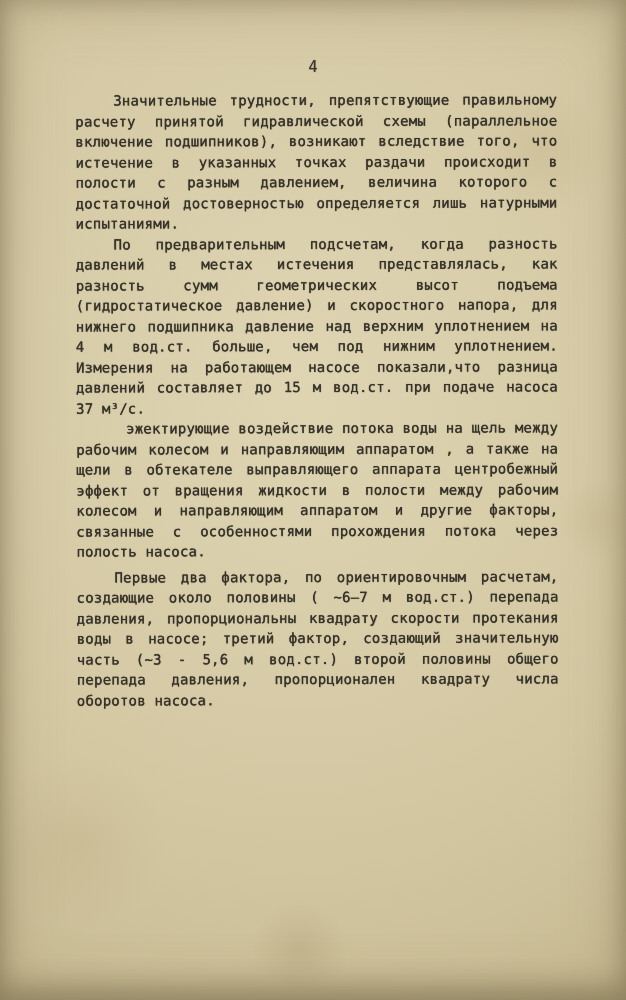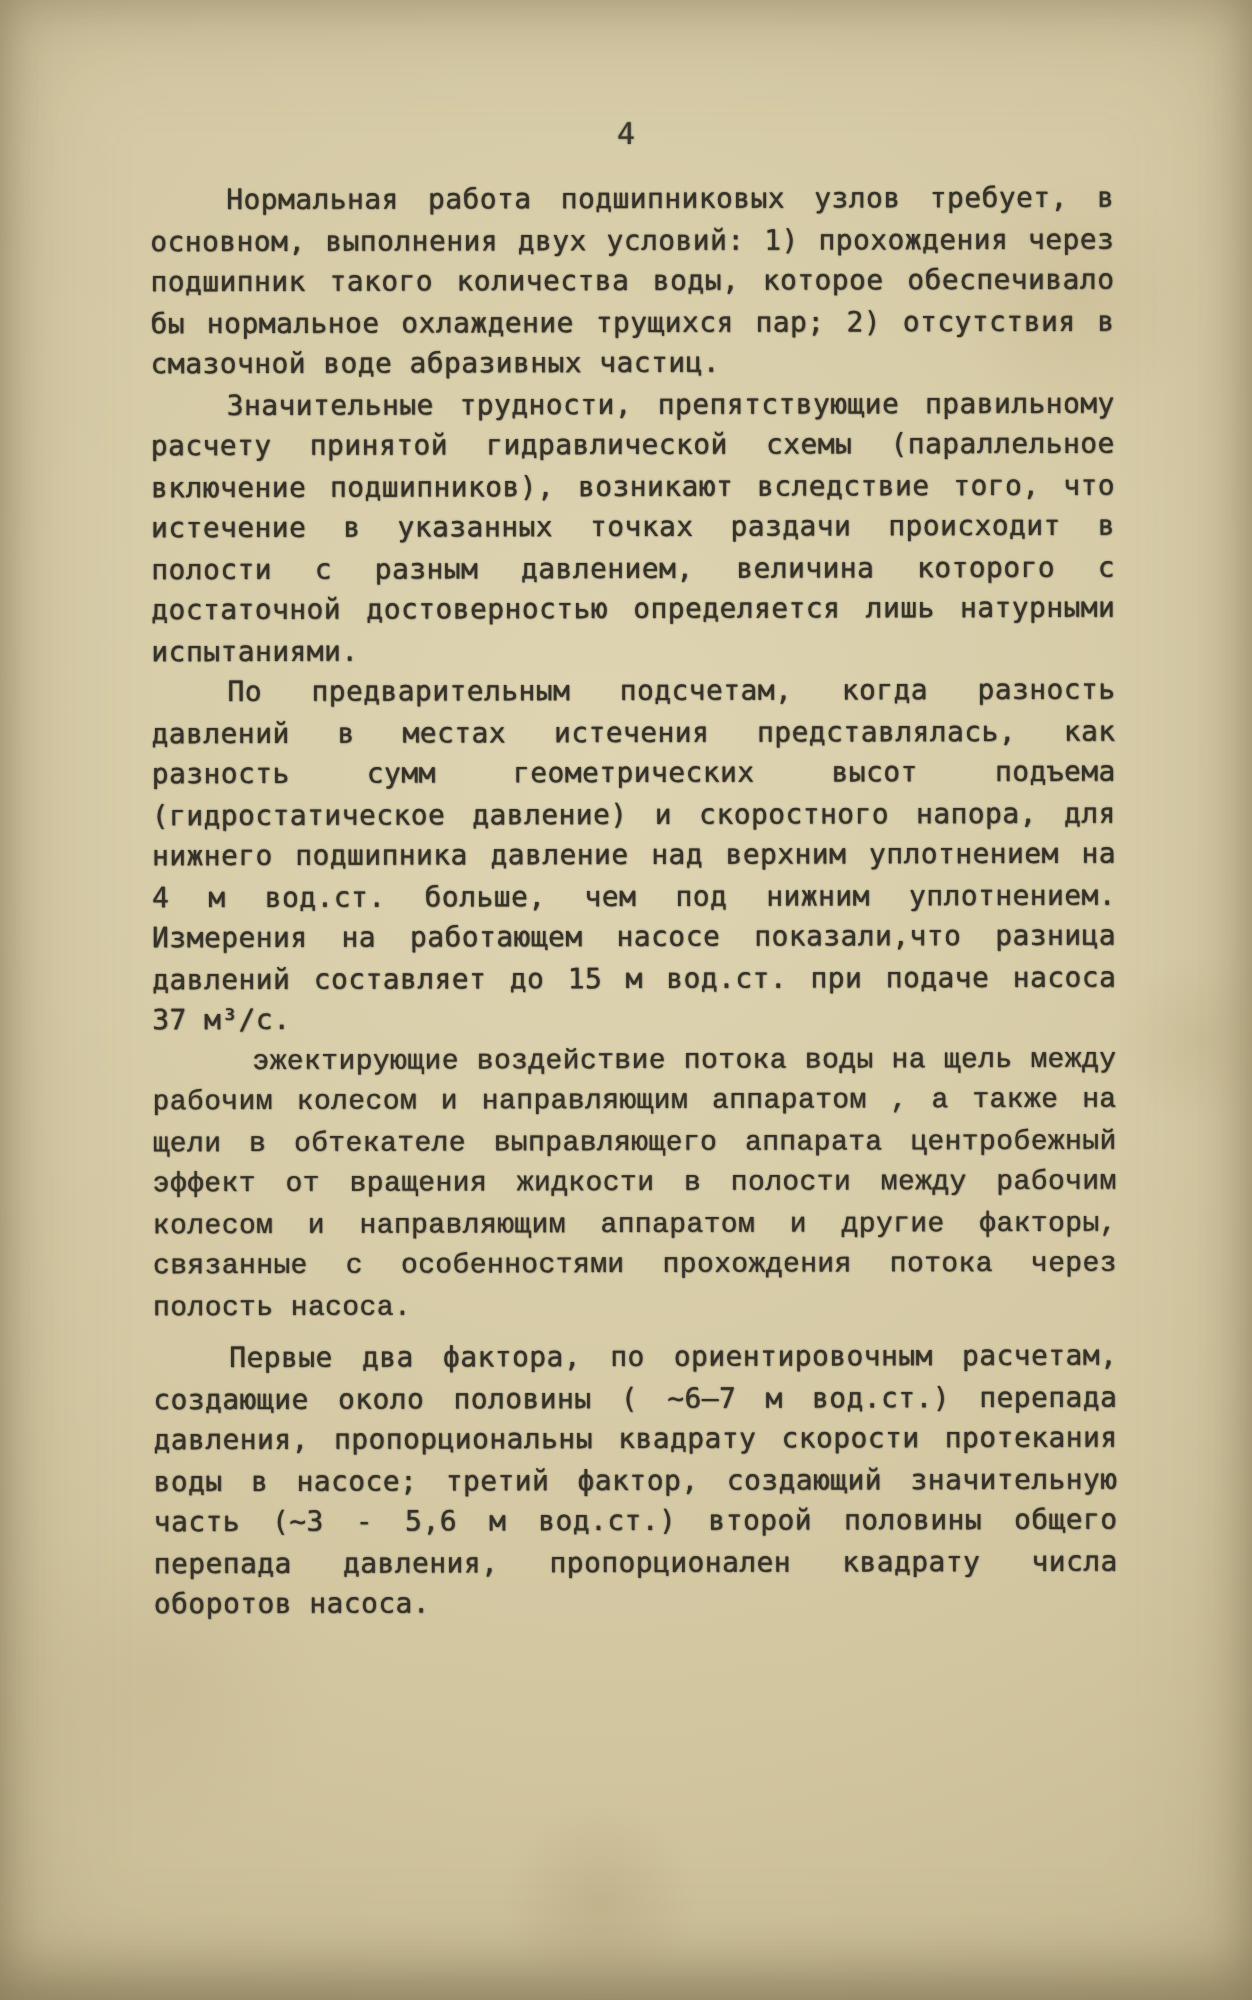--- a/index.html
+++ b/index.html
@@ -65,35 +65,33 @@
   .text-block p {
     margin: 0;
   }
 
   .text-block p.indent {
     text-indent: 38px;
   }
 
   .text-block p.deep-indent {
     text-indent: 50px;
-    font-family: Liberation Mono, monospace;
   }
 
   .text-block p.gap-top {
     margin-top: 5px;
   }
 </style>
 </head>
 <body>
 
 <div class="scan-page">
 
   <div class="page-number">4</div>
 
   <div class="text-block">
-    <p class="indent">Нормальная работа подшипниковых узлов требует, в основном, выполнения двух условий: 1) прохождения через подшипник такого количества воды, которое обеспечивало бы нормальное охлаждение трущихся пар; 2) отсутствия в смазочной воде абразивных частиц.</p>
     <p class="indent">Значительные трудности, препятствующие  правильному расчету принятой гидравлической схемы (параллельное включение подшипников), возникают вследствие того, что истечение в указанных точках раздачи происходит в полости с разным давлением, величина которого с достаточной достоверностью определяется лишь натурными испытаниями.</p>
     <p class="indent">По предварительным подсчетам, когда разность давлений в местах истечения представлялась, как разность сумм геометрических высот подъема (гидростатическое давление) и скоростного напора, для нижнего подшипника давление над верхним уплотнением на 4 м вод.ст. больше, чем под нижним уплотнением.  Измерения на работающем насосе показали,что разница давлений составляет до 15 м вод.ст. при подаче насоса 37 м³/с.</p>
     <p class="deep-indent">эжектирующие воздействие потока воды на щель между рабочим колесом и направляющим аппаратом , а также на щели в  обтекателе выправляющего аппарата  центробежный эффект от вращения жидкости в  полости между рабочим колесом и направляющим аппаратом и другие факторы, связанные с особенностями прохождения потока через полость насоса.</p>
     <p class="indent gap-top">Первые два фактора,  по ориентировочным расчетам, создающие  около половины ( ~6—7 м вод.ст.) перепада давления, пропорциональны квадрату скорости протекания воды в насосе;  третий фактор, создающий значительную часть (~3 - 5,6 м вод.ст.) второй половины общего перепада  давления, пропорционален квадрату числа  оборотов насоса.</p>
   </div>
 
 </div>
 
 </body></html>

